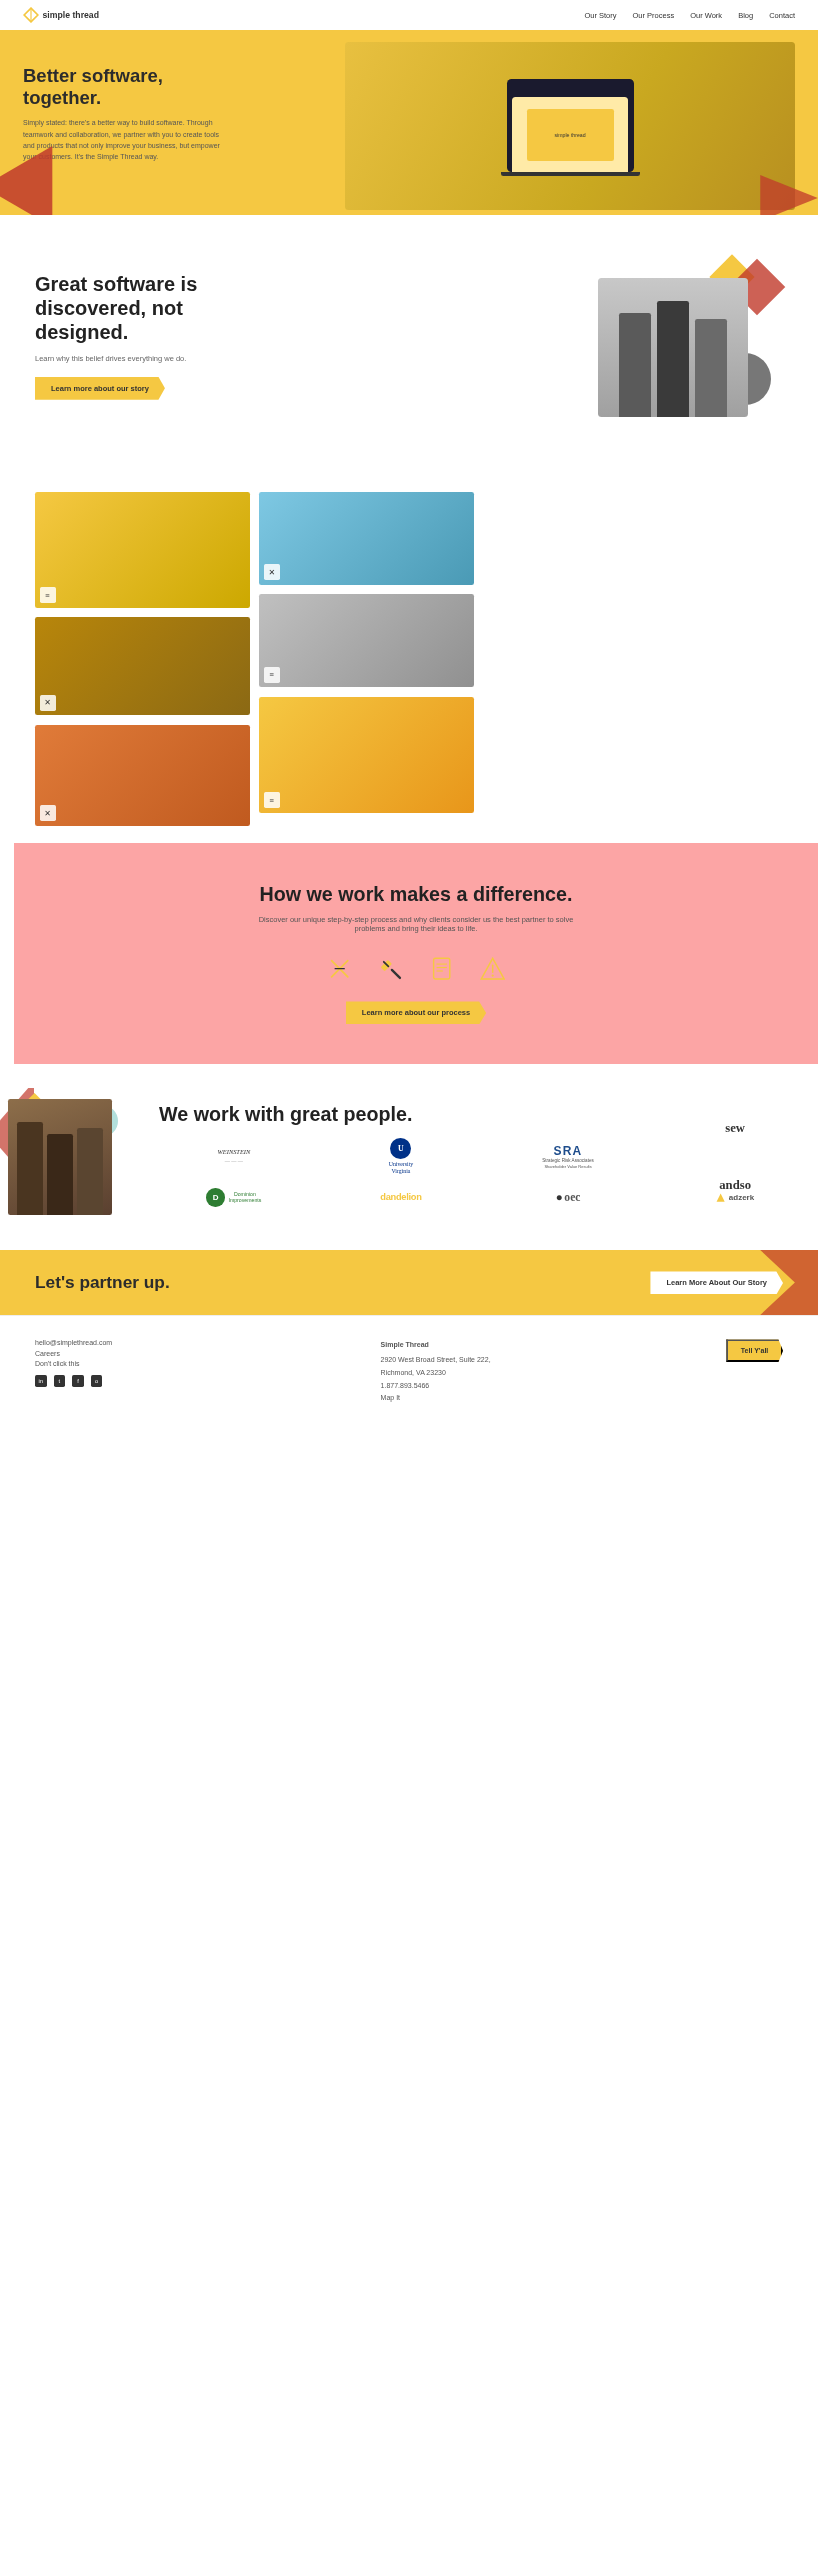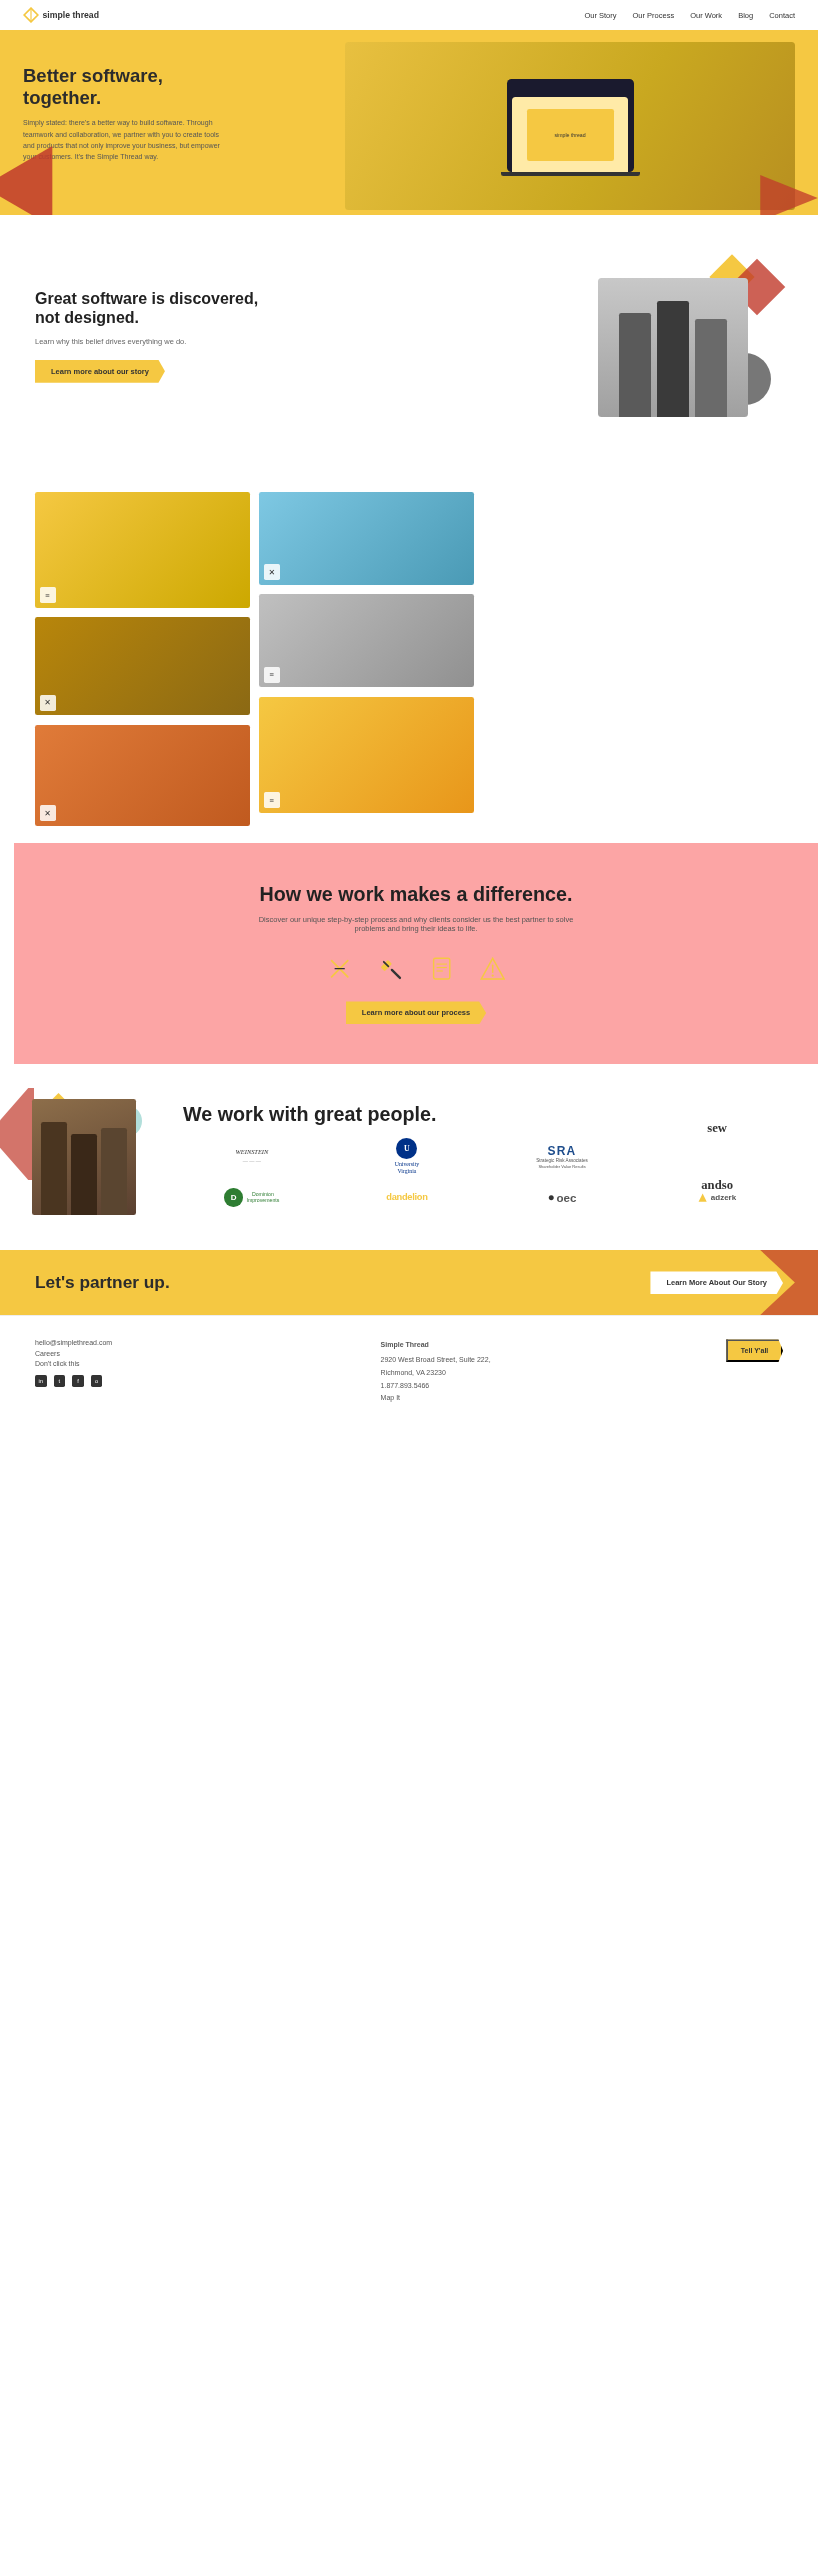--- a/index.html
+++ b/index.html
@@ -30,21 +30,21 @@
       position: absolute; left: -17.3px; bottom: -11.6px; z-index: 3;
       width: 104px; height: 81px;
     }
 
     
     .discovery-section {
       display: flex; align-items: center; justify-content: space-between;
       padding: 40px 35px; gap: 23px;
     }
     .discovery-text { max-width: 243px; }
-    .discovery-text h2 { font-size: 16px; font-weight: 700; line-height: 1.2; margin-bottom: 9.3px; font-family: sans-serif; color: #222; }
+    .discovery-text h2 { font-size: 20px; font-weight: 700; line-height: 1.2; margin-bottom: 9.3px; font-family: sans-serif; color: #222; }
     .discovery-text p { font-size: 7.5px; color: #555; margin-bottom: 14px; font-family: sans-serif; }
     .btn-yellow {
       display: inline-block; background: #f5c842; color: #333;
       padding: 7px 16px; font-size: 7.5px; font-family: sans-serif; font-weight: 600;
       text-decoration: none; clip-path: polygon(0 0, 95% 0, 100% 50%, 95% 100%, 0 100%);
       border: none; cursor: pointer;
     }
 
     
     .tools-section { padding: 35px 35px 17.3px; }
@@ -65,21 +65,21 @@
     }
     .how-inner { max-width: 347px; margin: 0 auto; text-align: center; }
     .how-inner h2 { font-size: 19.7px; font-weight: 700; font-family: sans-serif; color: #222; margin-bottom: 9.3px; }
     .how-inner p { font-size: 7.5px; color: #555; font-family: sans-serif; margin-bottom: 21px; }
     .how-icons { display: flex; gap: 21px; justify-content: center; margin-bottom: 17.3px; }
     .how-icon { width: 30px; height: 30px; display: flex; align-items: center; justify-content: center; }
     .how-icon svg { width: 25.4px; height: 25.4px; }
 
     
     .clients-section {
-      display: flex; align-items: center; padding: 35px 32px; gap: 35px; position: relative; overflow: hidden;
+      display: flex; align-items: center; padding: 35px 8px; gap: 35px; position: relative; overflow: hidden;
     }
     .clients-people { width: 116px; flex-shrink: 0; position: relative; }
     .clients-content { flex: 1; }
     .clients-content h2 { font-size: 19.7px; font-weight: 700; font-family: sans-serif; color: #222; margin-bottom: 16px; }
     .client-logos {
       display: grid; grid-template-columns: repeat(4, 1fr); gap: 11.6px 17.3px; align-items: center;
     }
     .client-logo {
       display: flex; align-items: center; justify-content: center;
       height: 29px;
@@ -321,21 +321,21 @@
           </div>
         </div>
 
         <div class="client-logo">
           <div style="font-size:9.3px;font-family:sans-serif;font-weight:600;color:#f5c842;letter-spacing:-0.3px;">dandelion</div>
         </div>
 
         <div class="client-logo">
           <div style="display:flex;align-items:center;gap:1.7px;">
             <span style="font-size:11.6px;color:#333;">●</span>
-            <span style="font-size:11.6px;font-weight:900;color:#555;font-family:Liberation Sans, sans-serif;">oec</span>
+            <span style="font-size:11.6px;font-weight:900;color:#555;font-family:Liberation Serif, serif;">oec</span>
           </div>
         </div>
 
         <div class="client-logo">
           <div style="display:flex;align-items:center;gap:3.5px;">
             <svg width="9.3" height="9.3" viewBox="0 0 16 16">
               <polygon points="8,1 15,15 1,15" fill="#f5c842"></polygon>
             </svg>
             <span style="font-size:8px;font-family:sans-serif;font-weight:600;color:#555;">adzerk</span>
           </div>

